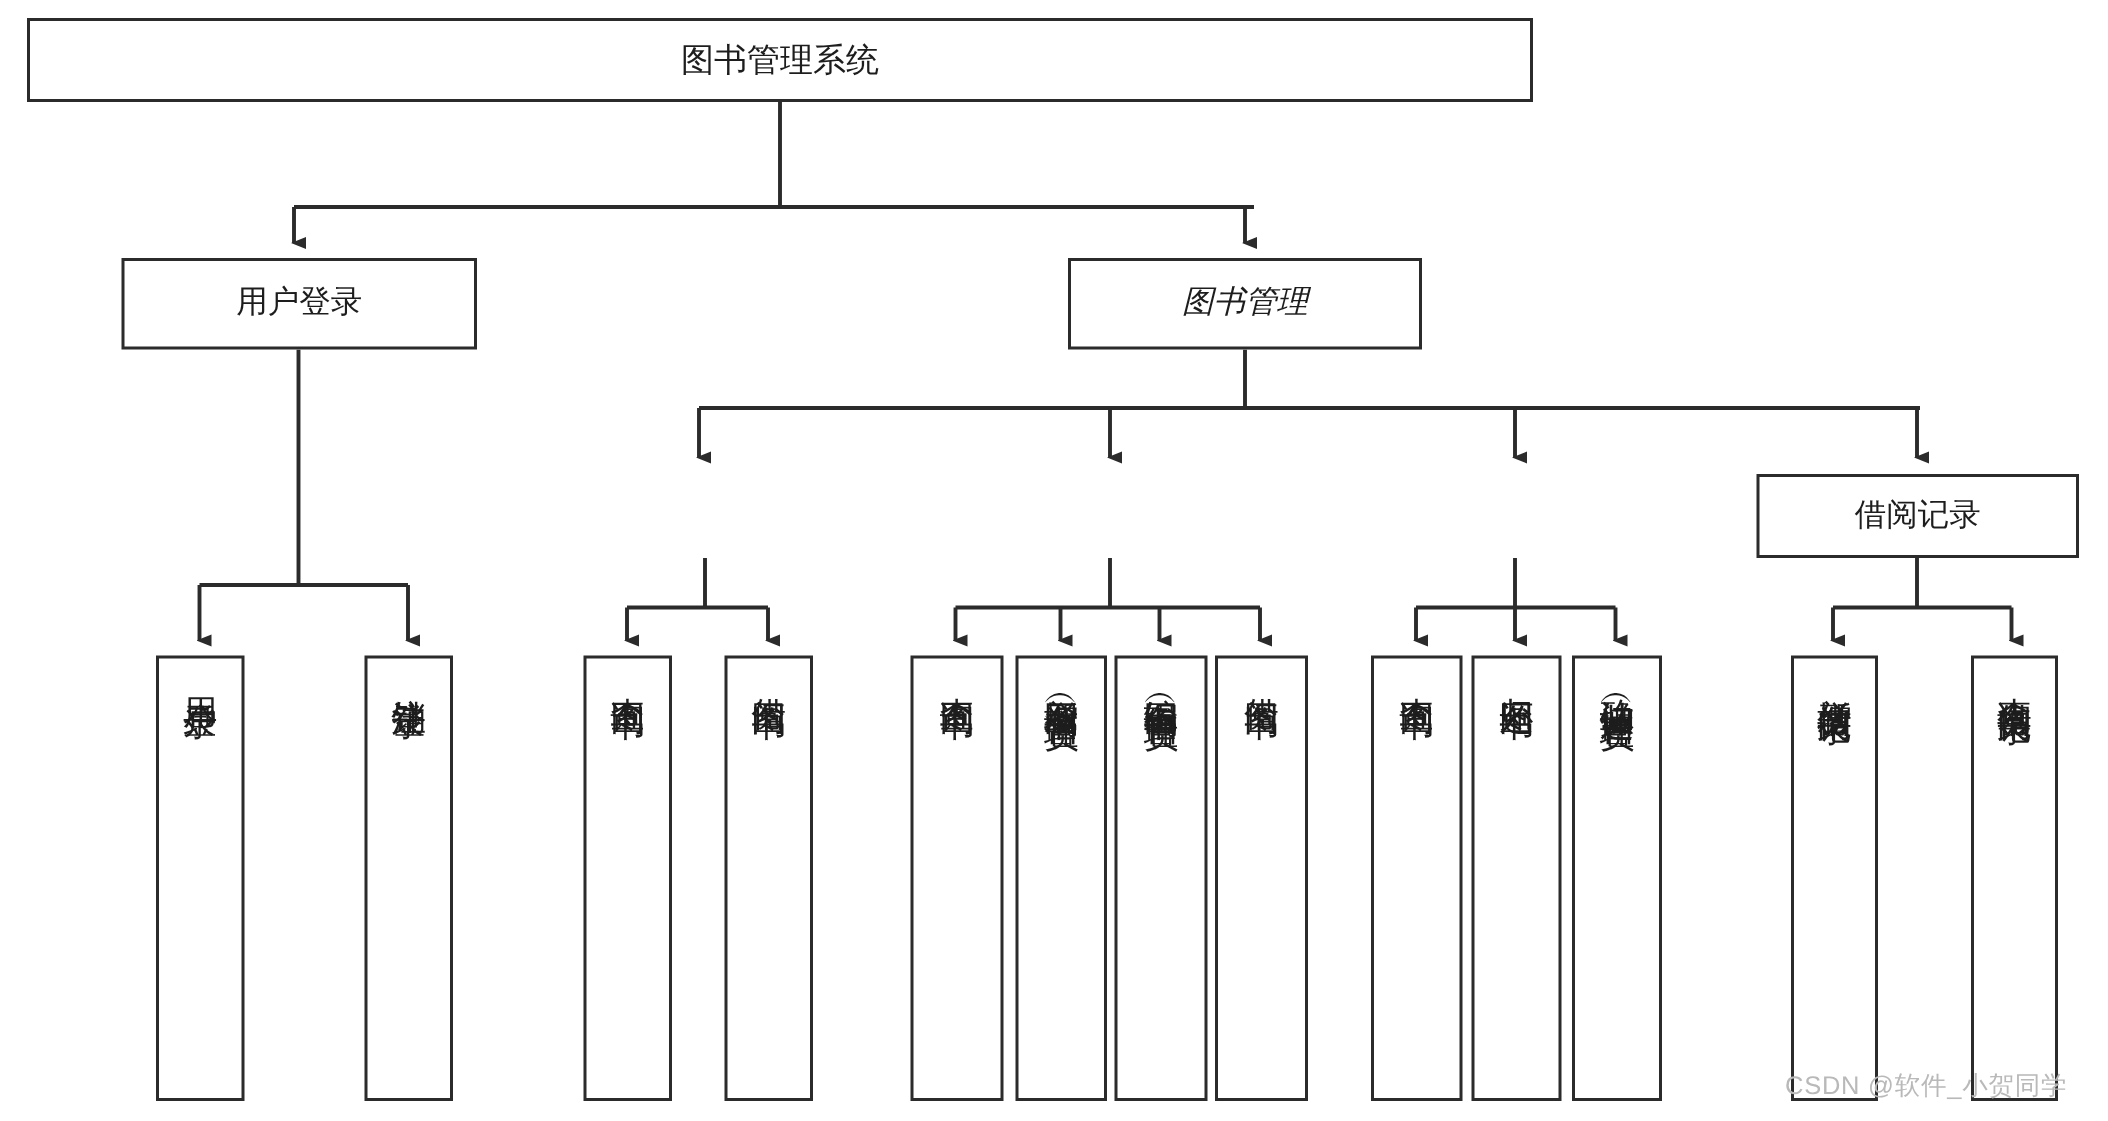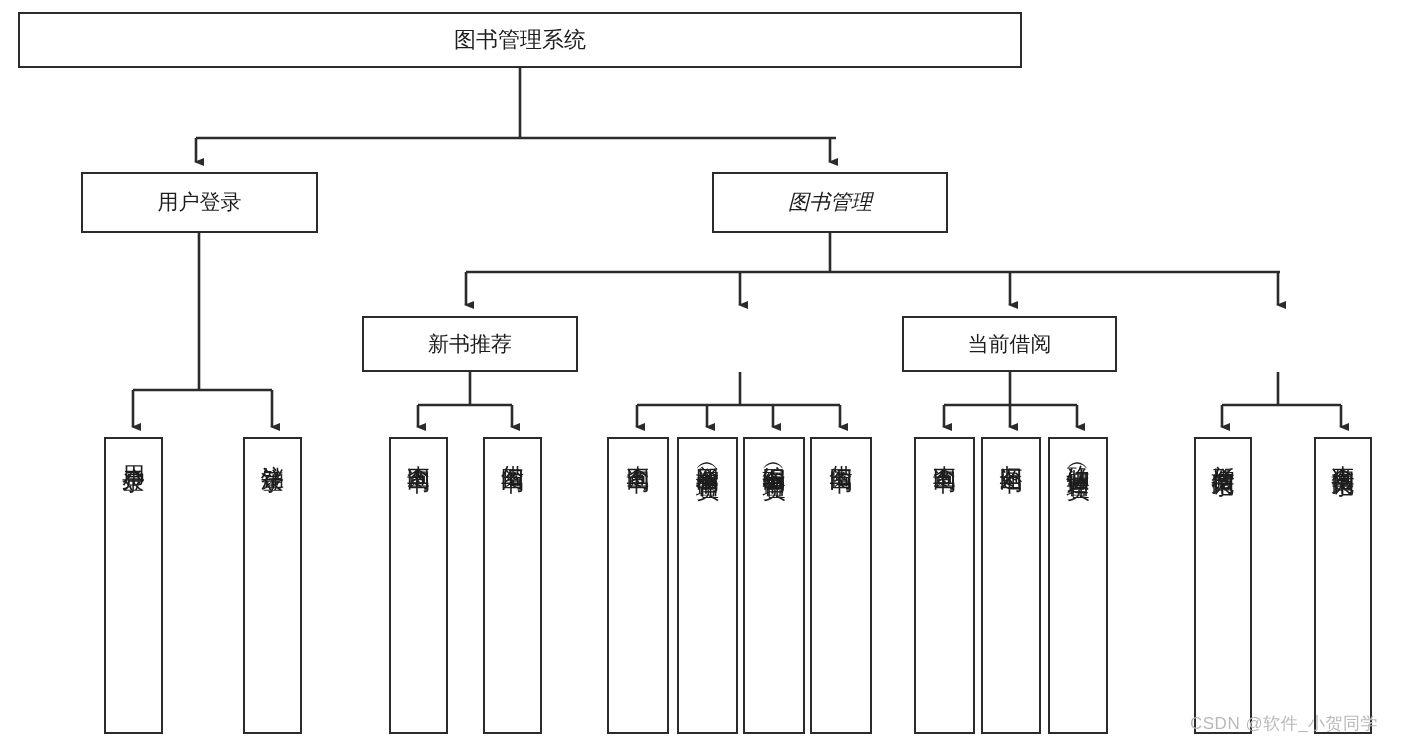--- a/index.html
+++ b/index.html
@@ -127,25 +127,22 @@
     <span class="label">图书管理系统</span>
   </div>
 
   <div class="node horiz" style="left:81px; top:172px; width:237px; height:61px;">
     <span class="label">用户登录</span>
   </div>
   <div class="node horiz" style="left:712px; top:172px; width:236px; height:61px;font-style:italic;">
     <span class="label">图书管理</span>
   </div>
 
-  <div class="node horiz" style="left:362px; top:316px; width:216px; height:56px;">
-    <span class="label">新书推荐</span>
-  </div>
-  <div class="node horiz" style="left:902px; top:316px; width:215px; height:56px;">
-    <span class="label">当前借阅</span>
+  <div class="node horiz" style="left:1171px; top:316px; width:215px; height:56px;">
+    <span class="label">借阅记录</span>
   </div>
 
   <div class="node vert" style="left:104px; top:437px; width:59px; height:297px;">
     <span class="label">用户登录</span>
   </div>
   <div class="node vert" style="left:243px; top:437px; width:59px; height:297px;">
     <span class="label">注销登录</span>
   </div>
 
   <div class="node vert" style="left:389px; top:437px; width:59px; height:297px;">

